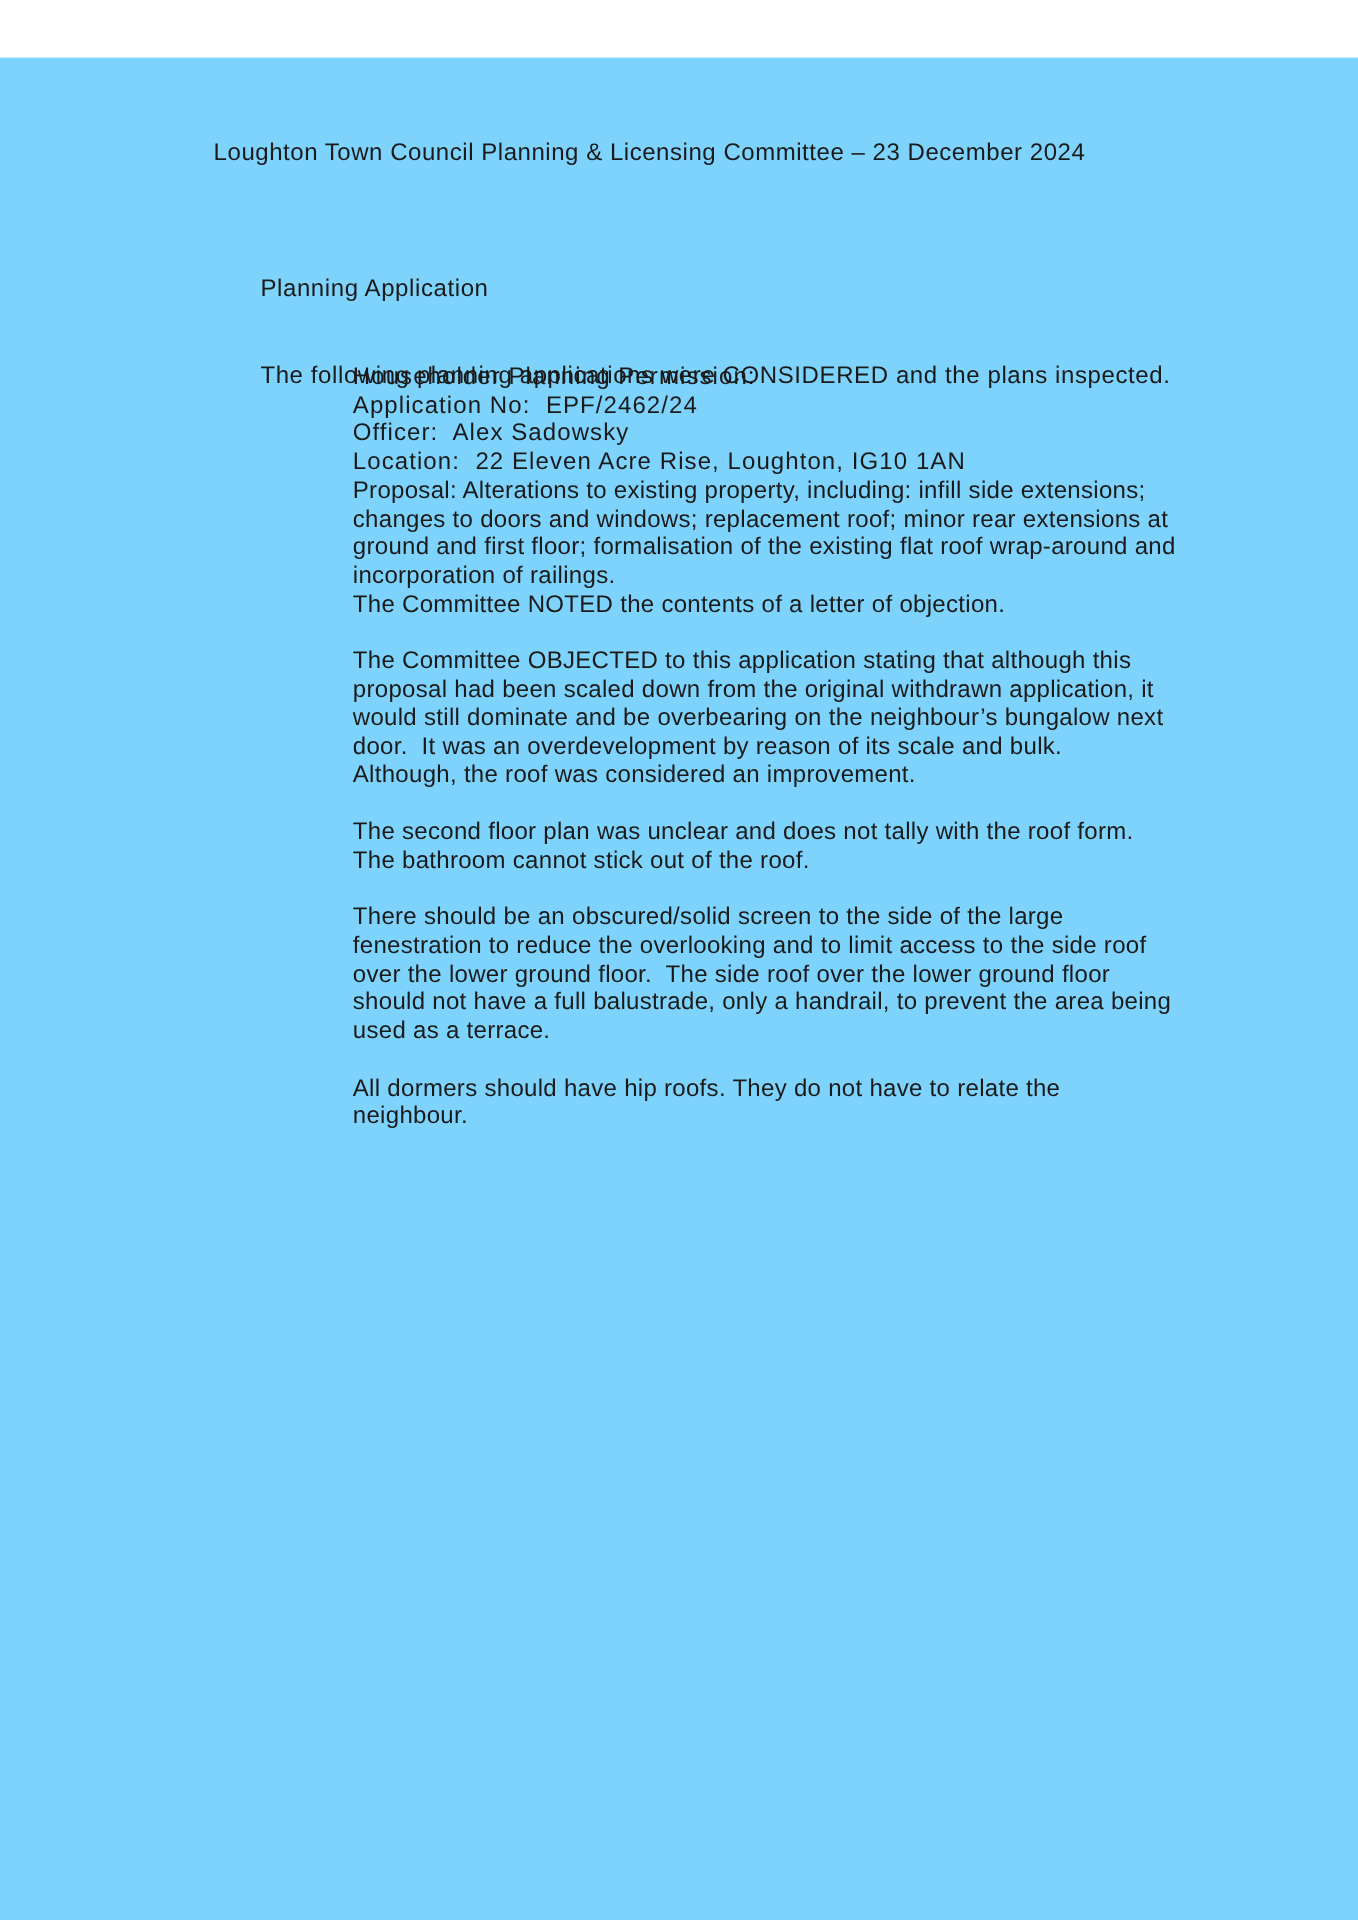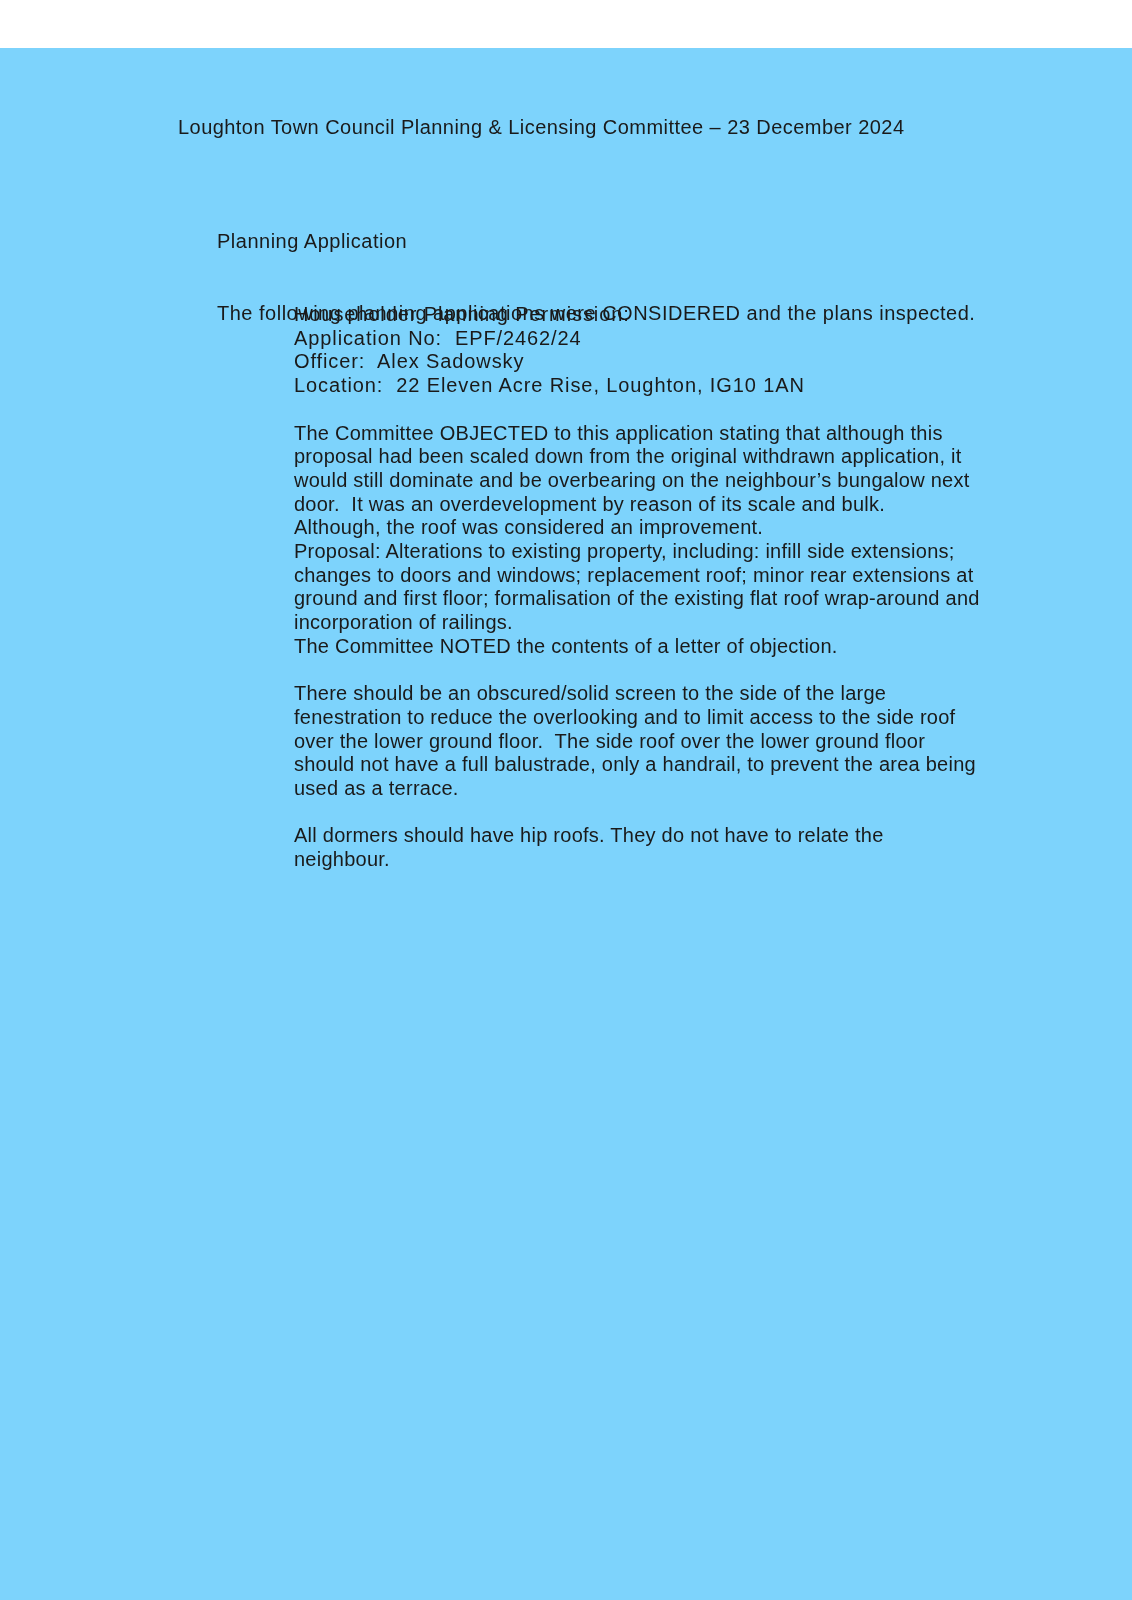--- a/index.html
+++ b/index.html
@@ -62,32 +62,34 @@
     <div>The following planning applications were CONSIDERED and the plans inspected.</div>
   </div>
 
   <div class="body-col">
 
     <div class="txt details-head">Householder Planning Permission:
 Application No:  EPF/2462/24
 Officer:  Alex Sadowsky
 Location:  22 Eleven Acre Rise, Loughton, IG10 1AN</div>
 
+    <div class="txt">Proposal: Alterations to existing property, including: infill side extensions;
+changes to doors and windows; replacement roof; minor rear extensions at
+ground and first floor; formalisation of the existing flat roof wrap-around and
+incorporation of railings.
+The Committee NOTED the contents of a letter of objection.</div>
+
     <div class="txt para">The Committee OBJECTED to this application stating that although this
 proposal had been scaled down from the original withdrawn application, it
 would still dominate and be overbearing on the neighbour’s bungalow next
 door.  It was an overdevelopment by reason of its scale and bulk.
 Although, the roof was considered an improvement.</div>
 
-    <div class="txt">Proposal: Alterations to existing property, including: infill side extensions;
-changes to doors and windows; replacement roof; minor rear extensions at
-ground and first floor; formalisation of the existing flat roof wrap-around and
-incorporation of railings.
-The Committee NOTED the contents of a letter of objection.</div>
-
+    <div class="txt para">The second floor plan was unclear and does not tally with the roof form.
+The bathroom cannot stick out of the roof.</div>
 
     <div class="txt para">There should be an obscured/solid screen to the side of the large
 fenestration to reduce the overlooking and to limit access to the side roof
 over the lower ground floor.  The side roof over the lower ground floor
 should not have a full balustrade, only a handrail, to prevent the area being
 used as a terrace.</div>
 
     <div class="txt para">All dormers should have hip roofs. They do not have to relate the
 neighbour.</div>
 

